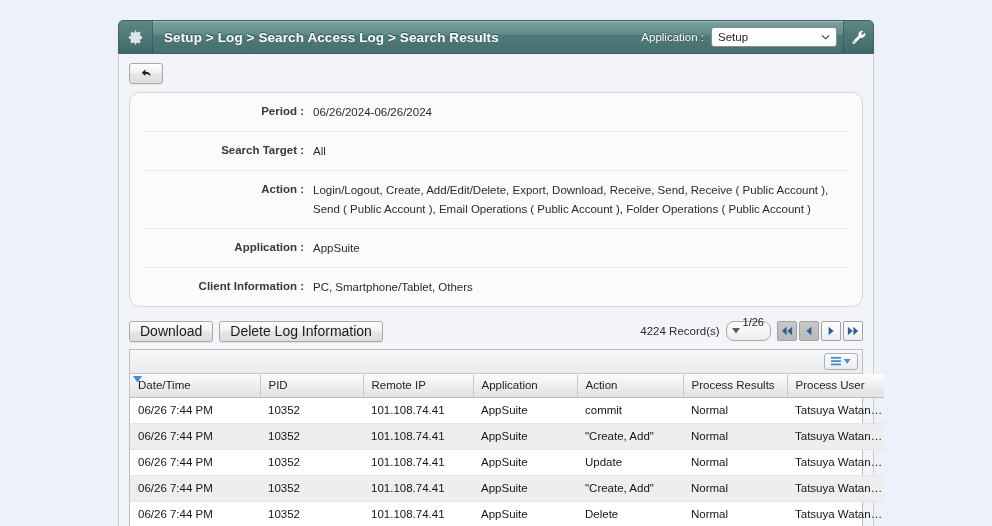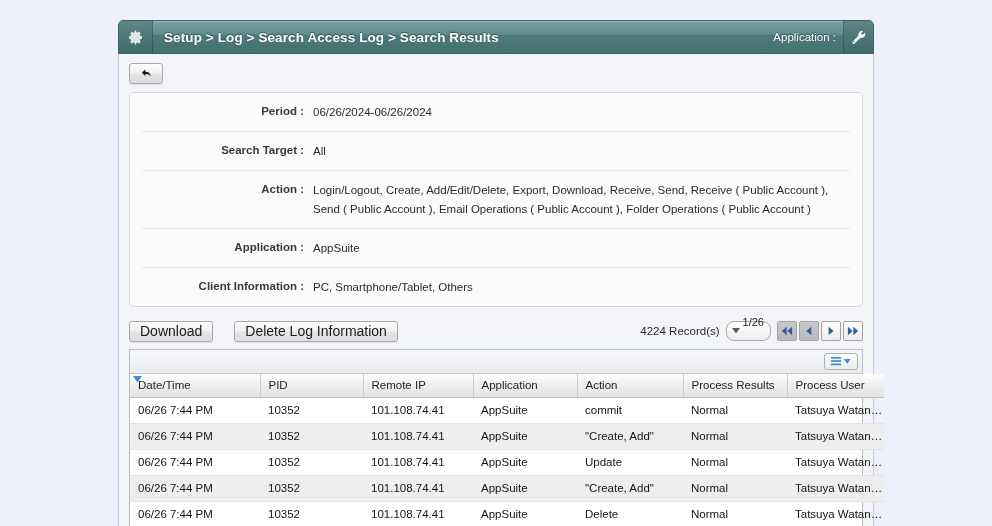--- a/index.html
+++ b/index.html
@@ -102,21 +102,21 @@
     cursor: pointer;
     white-space: nowrap;
   }
   .btn-back { width: 34px; padding: 0; }
 
   
   .panel {
     margin-top: 8px;
     background: #fbfbfc;
     border: 1px solid #d2d6dd;
-    border-radius: 5px;
+    border-radius: 11px;
     padding: 0 12px;
   }
   .row {
     display: flex;
     align-items: flex-start;
     padding: 10px 0 9px 0;
     border-bottom: 1px solid #e6e8ec;
   }
   .row:last-child { border-bottom: none; }
   .row .lbl {
@@ -138,21 +138,21 @@
     padding-left: 1px;
     max-width: 540px;
   }
 
   
   .list-toolbar {
     margin-top: 13px;
     display: flex; align-items: center;
     height: 22px;
   }
-  .list-toolbar .btn + .btn { margin-left: 21px; }
+  .list-toolbar .btn + .btn { margin-left: 6px; }
   .pager {
     margin-left: auto;
     display: flex; align-items: center;
   }
   .rec-count {
     font-size: 11.5px; color: #2b2b2b;
     margin-right: 6px; white-space: nowrap;
   }
   .page-select {
     position: relative;
@@ -242,20 +242,26 @@
     <div class="titlebar">
       <div class="gear-tile">
         <svg width="19" height="19" viewBox="0 0 24 24" aria-hidden="true">
           <path fill="#dfe4e4" d="M12 8.2a3.8 3.8 0 1 0 0 7.6 3.8 3.8 0 0 0 0-7.6zm0 5.9a2.1 2.1 0 1 1 0-4.2 2.1 2.1 0 0 1 0 4.2z"></path>
           <path fill="#dfe4e4" d="M20.3 13.6l-.1-1.6.1-1.6-2.3-.5-.6-1.4 1.3-2-2.2-2.2-2 1.3-1.4-.6L12.6 3h-1.2L10.9 5.3l-1.4.6-2-1.3L5.3 6.8l1.3 2-.6 1.4L3.7 10.7l-.1 1.3.1 1.6 2.3.5.6 1.4-1.3 2 2.2 2.2 2-1.3 1.4.6.5 2.3h1.2l.5-2.3 1.4-.6 2 1.3 2.2-2.2-1.3-2 .6-1.4z"></path>
         </svg>
       </div>
       <div class="breadcrumb">Setup &gt; Log &gt; Search Access Log &gt; Search Results</div>
       <div class="tb-right">
         <span class="app-label">Application :</span>
+        <div class="app-select">
+          <span>Setup</span>
+          <svg class="chev" viewBox="0 0 10 10">
+            <path d="M1 3.2 L5 7 L9 3.2" fill="none" stroke="#3a3a3a" stroke-width="1.2"></path>
+          </svg>
+        </div>
         <div class="wrench-tile">
           <svg width="17" height="17" viewBox="0 0 24 24" aria-hidden="true">
             <path fill="#ffffff" d="M21.3 5.1l-3.4 3.4-2.4-2.4 3.4-3.4a5.6 5.6 0 0 0-7 6.9L4.2 17.3a2 2 0 1 0 2.8 2.8l7.7-7.7a5.6 5.6 0 0 0 6.6-7.3zM5.6 19a1 1 0 1 1 0-2 1 1 0 0 1 0 2z"></path>
           </svg>
         </div>
       </div>
     </div>
 
     <div class="body-area">
 

